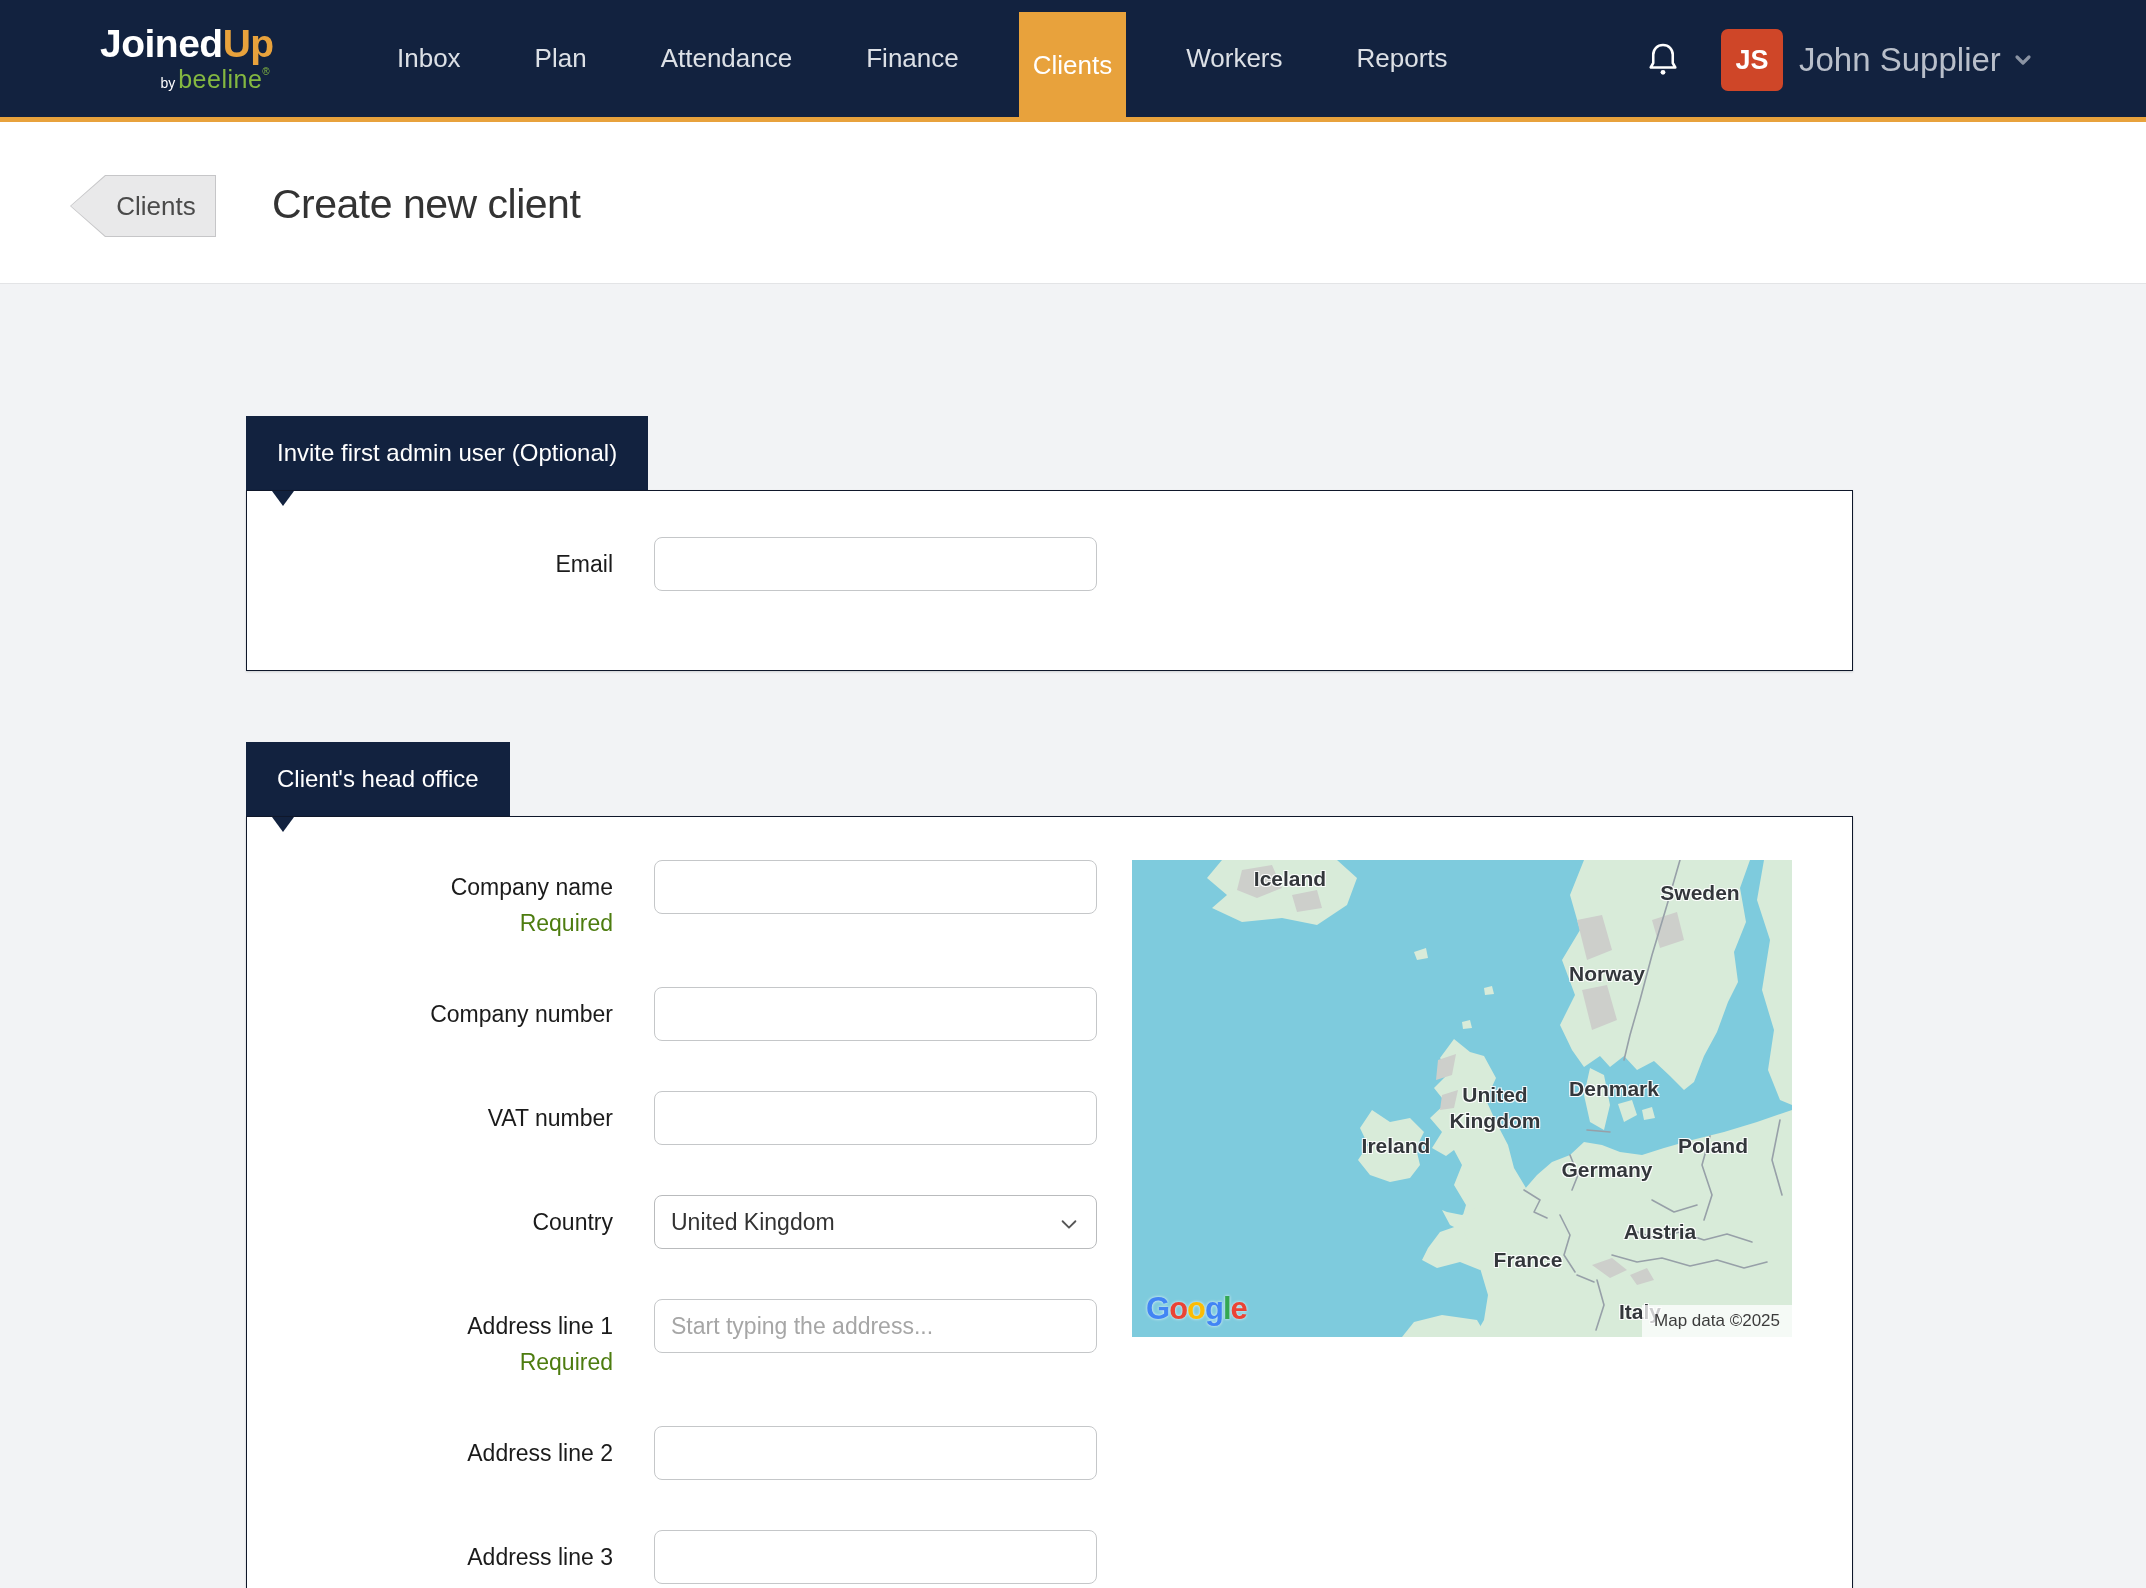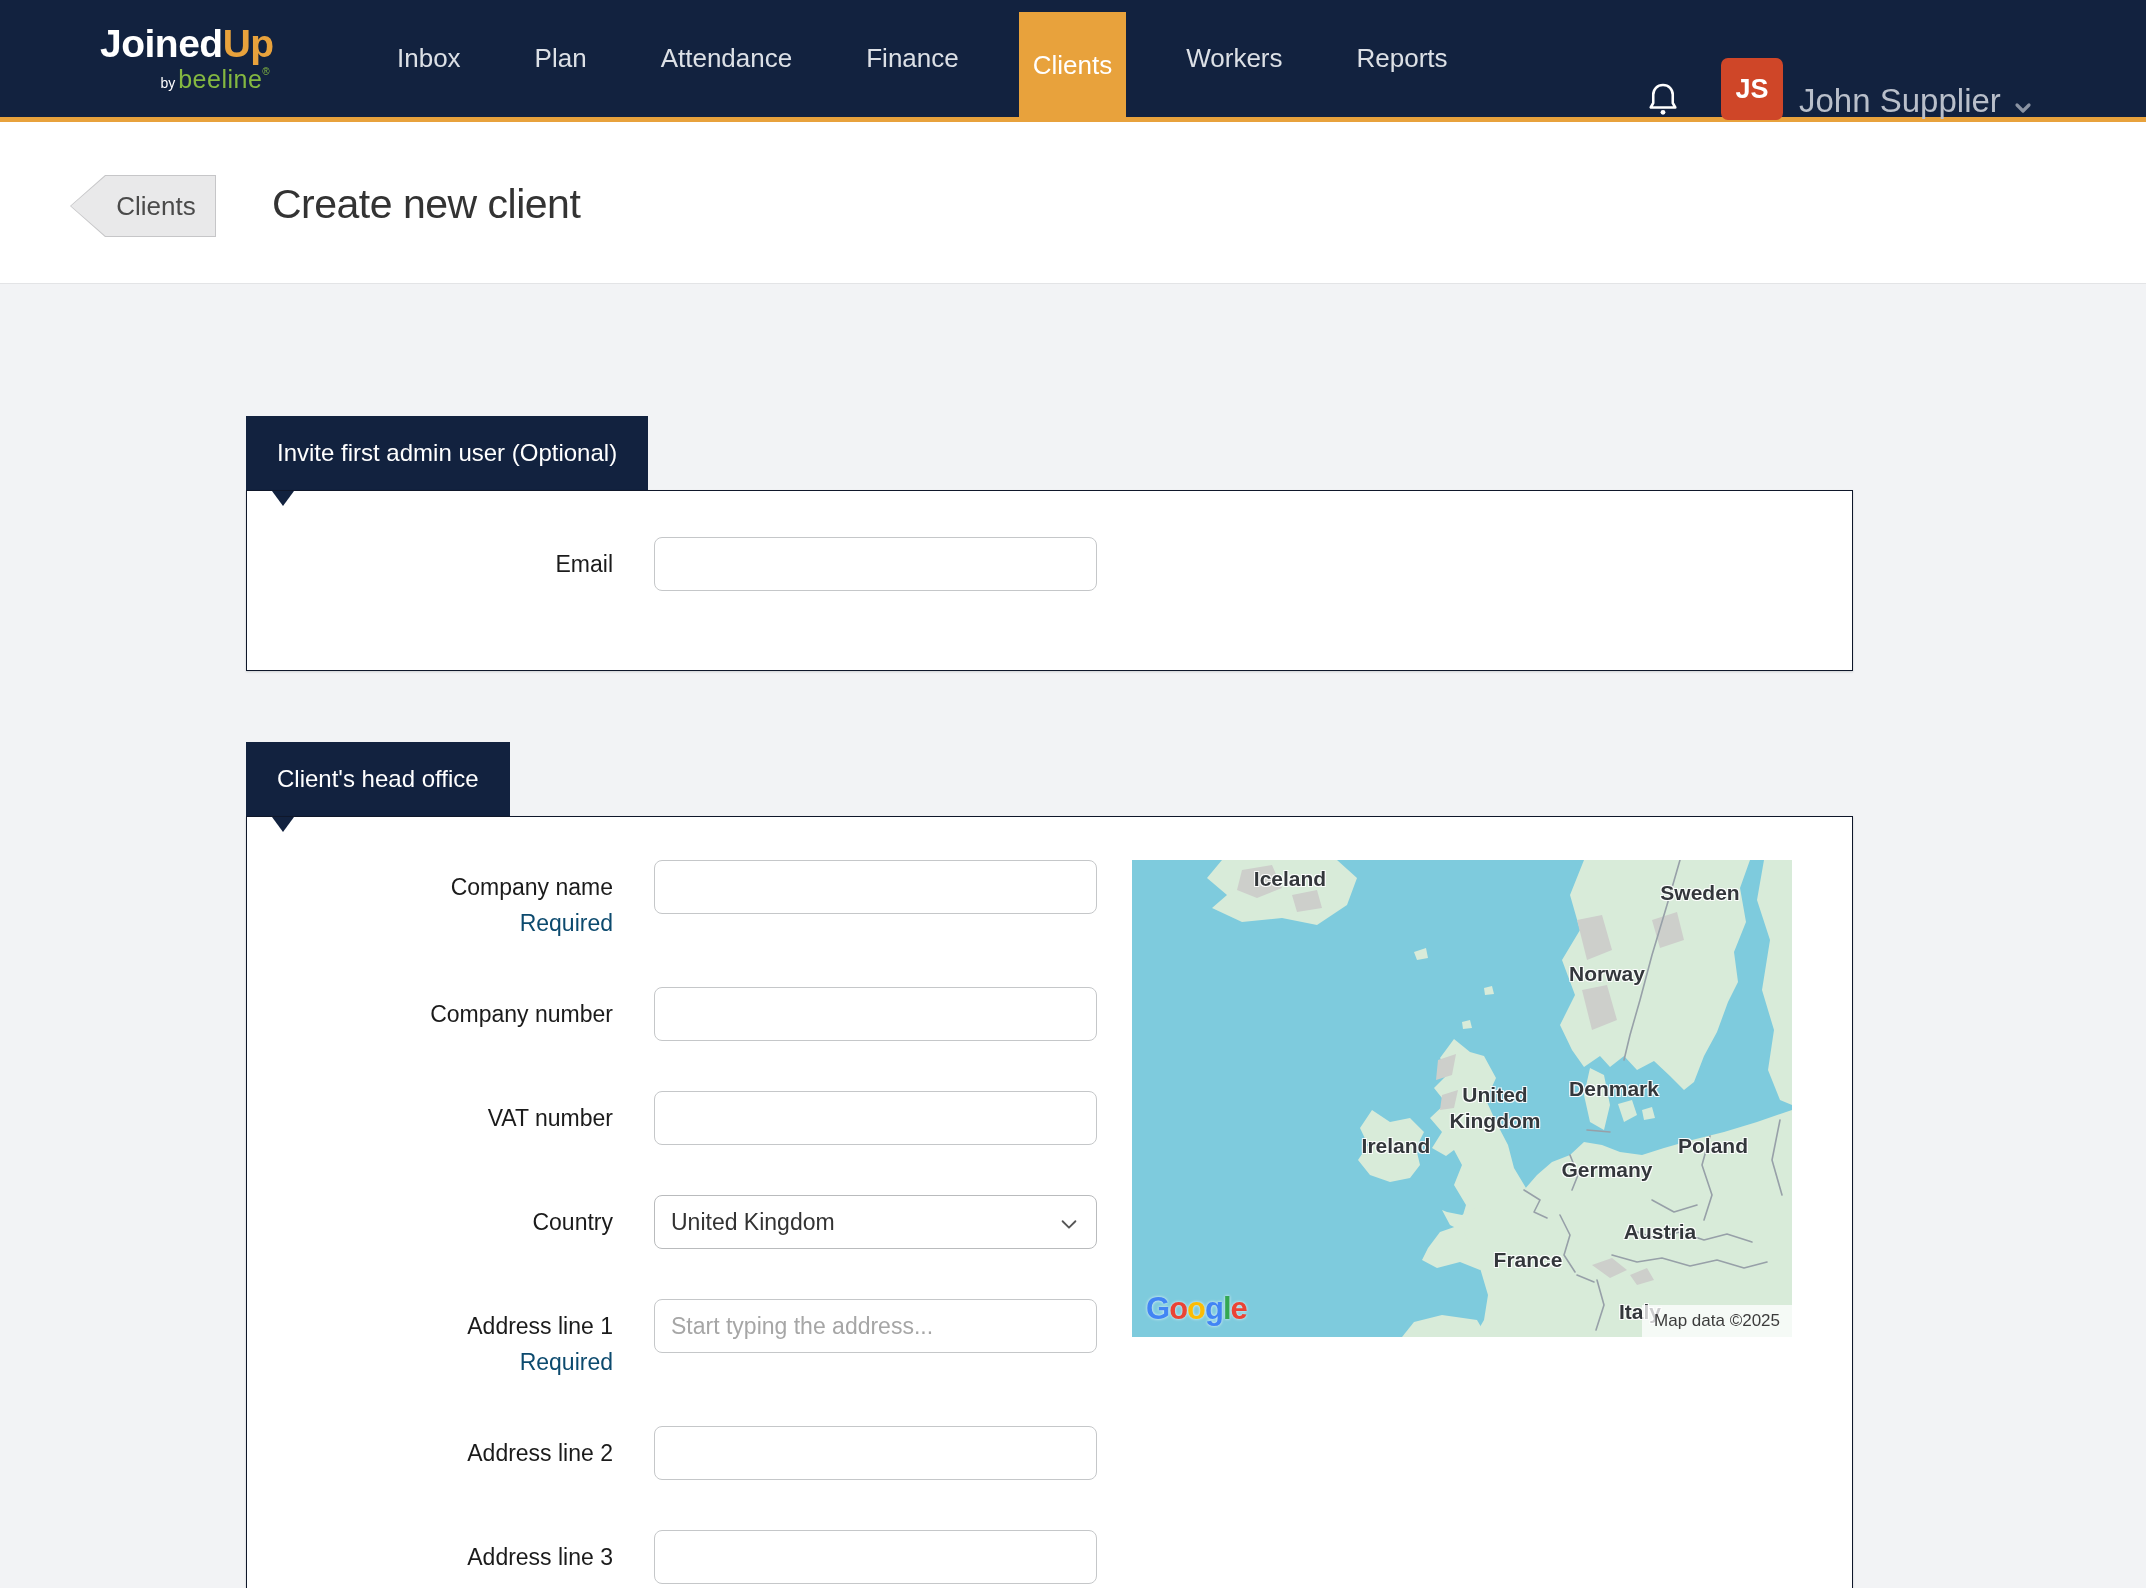--- a/index.html
+++ b/index.html
@@ -13,21 +13,21 @@
   .brand-line1 { font-size:39px; font-weight:700; letter-spacing:-0.5px; }
   .brand-joined { color:#FFFFFF; }
   .brand-up { color:#E8A23C; }
   .brand-line2 { text-align:right; margin-top:4px; padding-right:4px; }
   .brand-by { color:#FFFFFF; font-size:14px; margin-right:3px; }
   .brand-beeline { color:#84B841; font-size:25px; font-weight:400; letter-spacing:0.5px; }
   .brand-reg { color:#84B841; font-size:10px; vertical-align:top; }
   .nav-items { position:absolute; left:383px; top:0; height:117px; display:flex; align-items:center;gap:46px; }
   .nav-item { display:flex; align-items:center; height:117px; padding:0 14px; font-size:26px; color:#DCE0E6; cursor:pointer; }
   .nav-item.active { height:108px; margin-top:14px; background:#E8A23C; color:#FFFFFF; }
-  .nav-right { position:absolute; left:1645px; top:0; height:120px; display:flex; align-items:flex-end; }
+  .nav-right { position:absolute; left:1645px; top:0; height:120px; display:flex; align-items:center; }
   .bell { width:36px; height:40px; margin-right:40px; cursor:pointer; }
   .avatar { width:62px; height:62px; border-radius:7px; background:#CF4628; color:#fff; font-size:27px; font-weight:700; display:flex; align-items:center; justify-content:center; }
   .user-name { margin-left:16px; color:#B9BFCA; font-size:33px; }
   .user-caret { margin-left:10px; width:24px; height:24px; }
 
   
   .page-head { position:relative; height:162px; background:#FFFFFF; border-bottom:1px solid #E3E4E6; }
   .back-btn { position:absolute; left:70px; top:53px; width:146px; height:62px; cursor:pointer; }
   .back-shape-border { position:absolute; inset:0; background:#C6C6C8; clip-path:polygon(24% 0%,100% 0%,100% 100%,24% 100%,0% 50%); }
   .back-shape-fill { position:absolute; inset:1px; background:#E9E9EA; clip-path:polygon(24% 0%,100% 0%,100% 100%,24% 100%,0% 50%); }
@@ -40,21 +40,21 @@
   .tab1 { margin-top:132px; }
   .tab2 { margin-top:71px; }
   .panel-body { position:relative; background:#FFFFFF; border:1px solid #0f172a; box-shadow:0 1px 2px rgba(0,0,0,0.15); }
   .pointer { position:absolute; top:0; left:25px; width:0; height:0; border-left:11px solid transparent; border-right:11px solid transparent; border-top:15px solid #12223F; }
   .panel-invite { height:181px; padding-top:46px; }
   .panel-office { height:840px; padding-top:43px; }
 
   .form-row { display:flex; margin-bottom:50px; }
   .label-col { width:366px; display:flex; flex-direction:column; align-items:flex-end; padding-top:13px; }
   .field-label { font-size:23px; color:#1B1B1B; line-height:28px; }
-  .required-note { font-size:23px; color:#0c4a6e; line-height:28px; margin-top:8px; }
+  .required-note { font-size:23px; color:#4d7c0f; line-height:28px; margin-top:8px; }
   .input-col { margin-left:41px; }
   .text-input { width:443px; height:54px; border:1px solid #C5C7C9; border-radius:8px; background:#fff; font-family:"Liberation Sans",sans-serif; font-size:23px; color:#333; padding:0 16px; outline:none; }
   .text-input::placeholder { color:#A6A6A6; }
   .select { position:relative; width:443px; height:54px; border:1px solid #B9BBBD; border-radius:8px; background:#fff; display:flex; align-items:center; padding:0 44px 0 16px; font-size:23px; color:#333; cursor:pointer; }
   .select svg { position:absolute; right:16px; top:17px; }
 
   
   .map { position:absolute; left:885px; top:43px; width:660px; height:477px; overflow:hidden; background:#7ECBDD; cursor:grab; }
   .map-label { position:absolute; transform:translate(-50%,-50%); font-size:21px; font-weight:700; color:#33373B; white-space:pre-line; text-align:center; line-height:1.25;
     text-shadow:-1px -1px 0 rgba(255,255,255,.85), 1px -1px 0 rgba(255,255,255,.85), -1px 1px 0 rgba(255,255,255,.85), 1px 1px 0 rgba(255,255,255,.85); pointer-events:none; }

